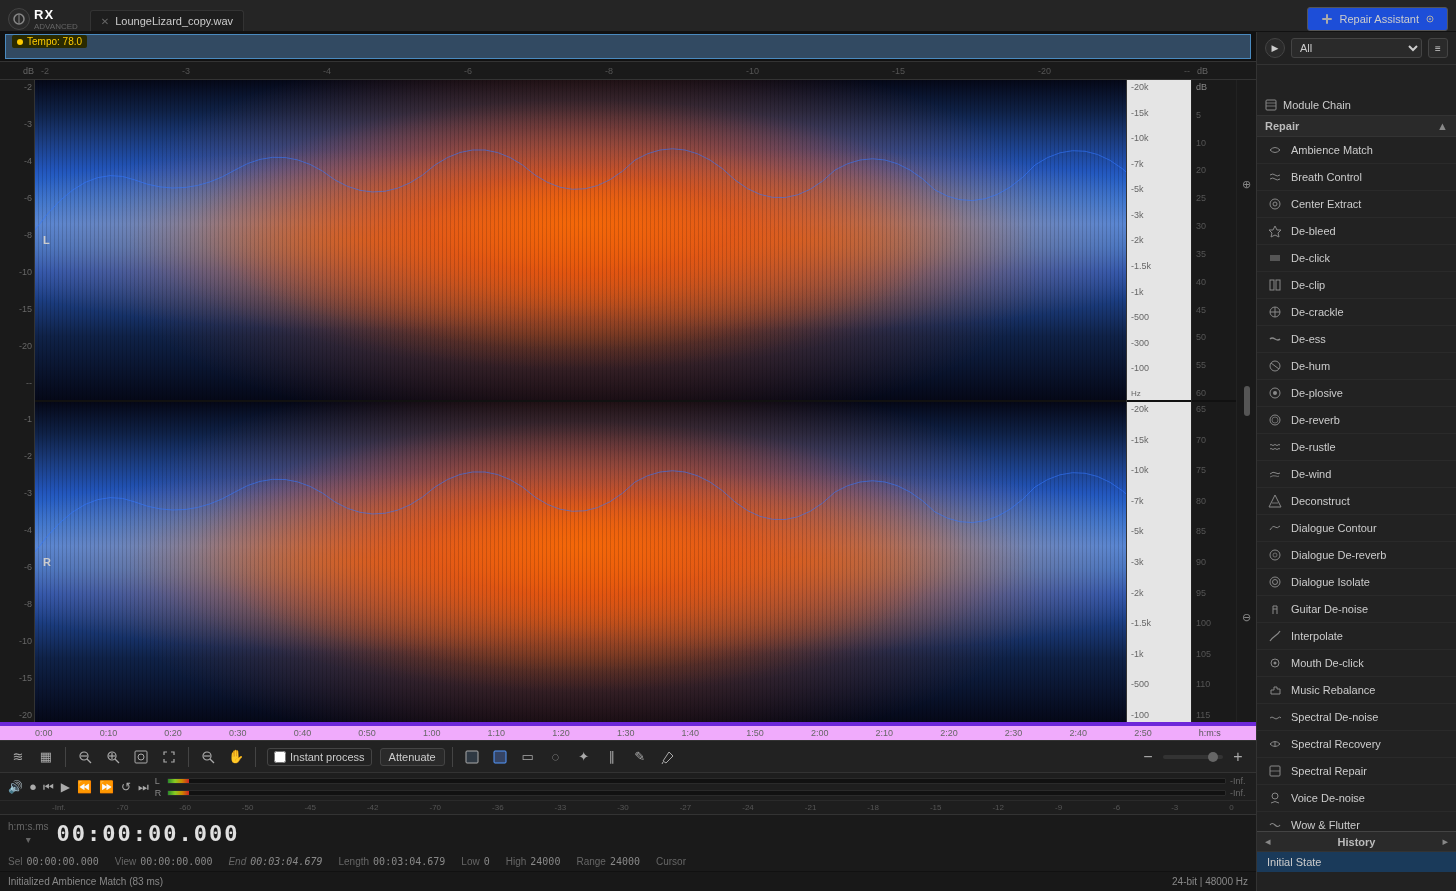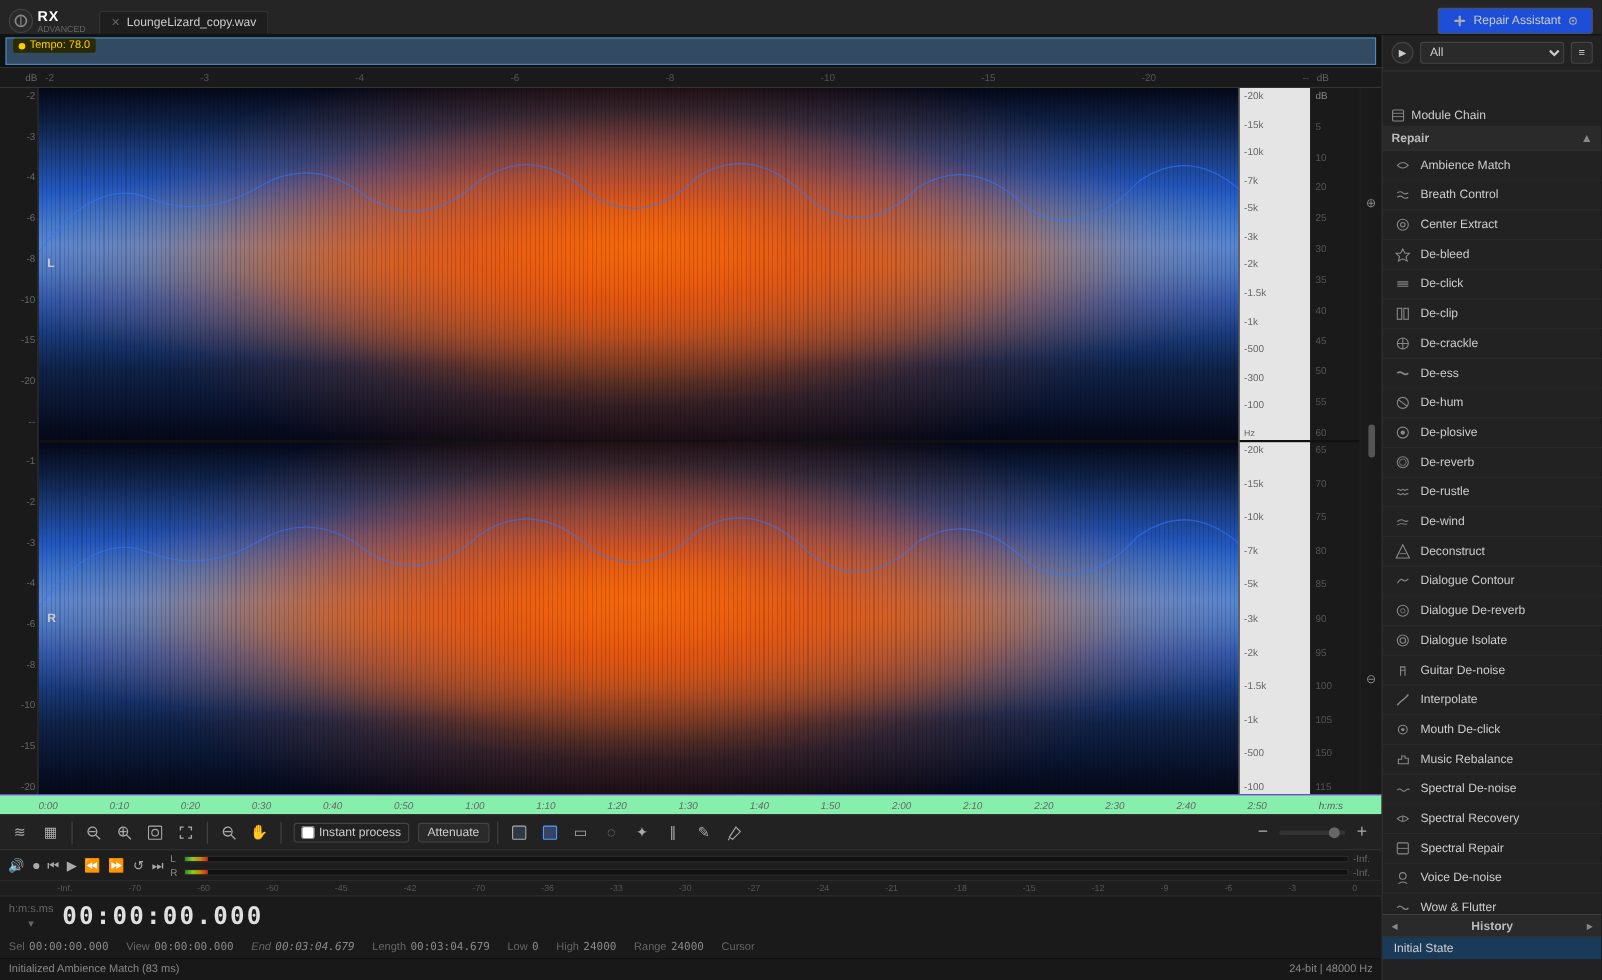--- a/index.html
+++ b/index.html
@@ -317,24 +317,23 @@
     
     .zoom-controls {
       display: flex; align-items: center; gap: 3px;
       margin-left: auto;
     }
 
     
     .timeline-wrapper {
       position: relative;
       height: 18px;
-      background: #86efac;
-      border-top: 1px solid #6d28d9;
+      background: #f0abfc;
+      border-top: 4px solid #6d28d9;
       flex-shrink: 0;
-      font-style: italic;
     }
 
     
     .spec-bg-l {
       position: absolute;
       top: 0; left: 0; right: 0; bottom: 0;
       background:
         radial-gradient(ellipse at 50% 40%, rgba(255, 120, 0, 0.6) 0%, rgba(220, 80, 0, 0.3) 30%, transparent 60%),
         radial-gradient(ellipse at 50% 60%, rgba(255, 120, 0, 0.5) 0%, rgba(180, 60, 0, 0.3) 30%, transparent 60%),
         linear-gradient(to bottom,
@@ -581,21 +580,21 @@
         <div style="flex:1;display:flex;flex-direction:column;justify-content:space-between;padding:2px 4px;font-size:9px;color:#555;">
           <span>65</span>
           <span>70</span>
           <span>75</span>
           <span>80</span>
           <span>85</span>
           <span>90</span>
           <span>95</span>
           <span>100</span>
           <span>105</span>
-          <span>150</span>
+          <span>110</span>
           <span>115</span>
         </div>
       </div>
 
       <div style="width:20px;background:#1a1a1a;border-left:1px solid #222;display:flex;flex-direction:column;align-items:center;justify-content:space-around;">
         <div style="cursor:pointer;color:#888;font-size:11px;">⊕</div>
         <div style="width:6px;height:30px;background:#555;border-radius:3px;"></div>
         <div style="cursor:pointer;color:#888;font-size:11px;">⊖</div>
       </div>
 

